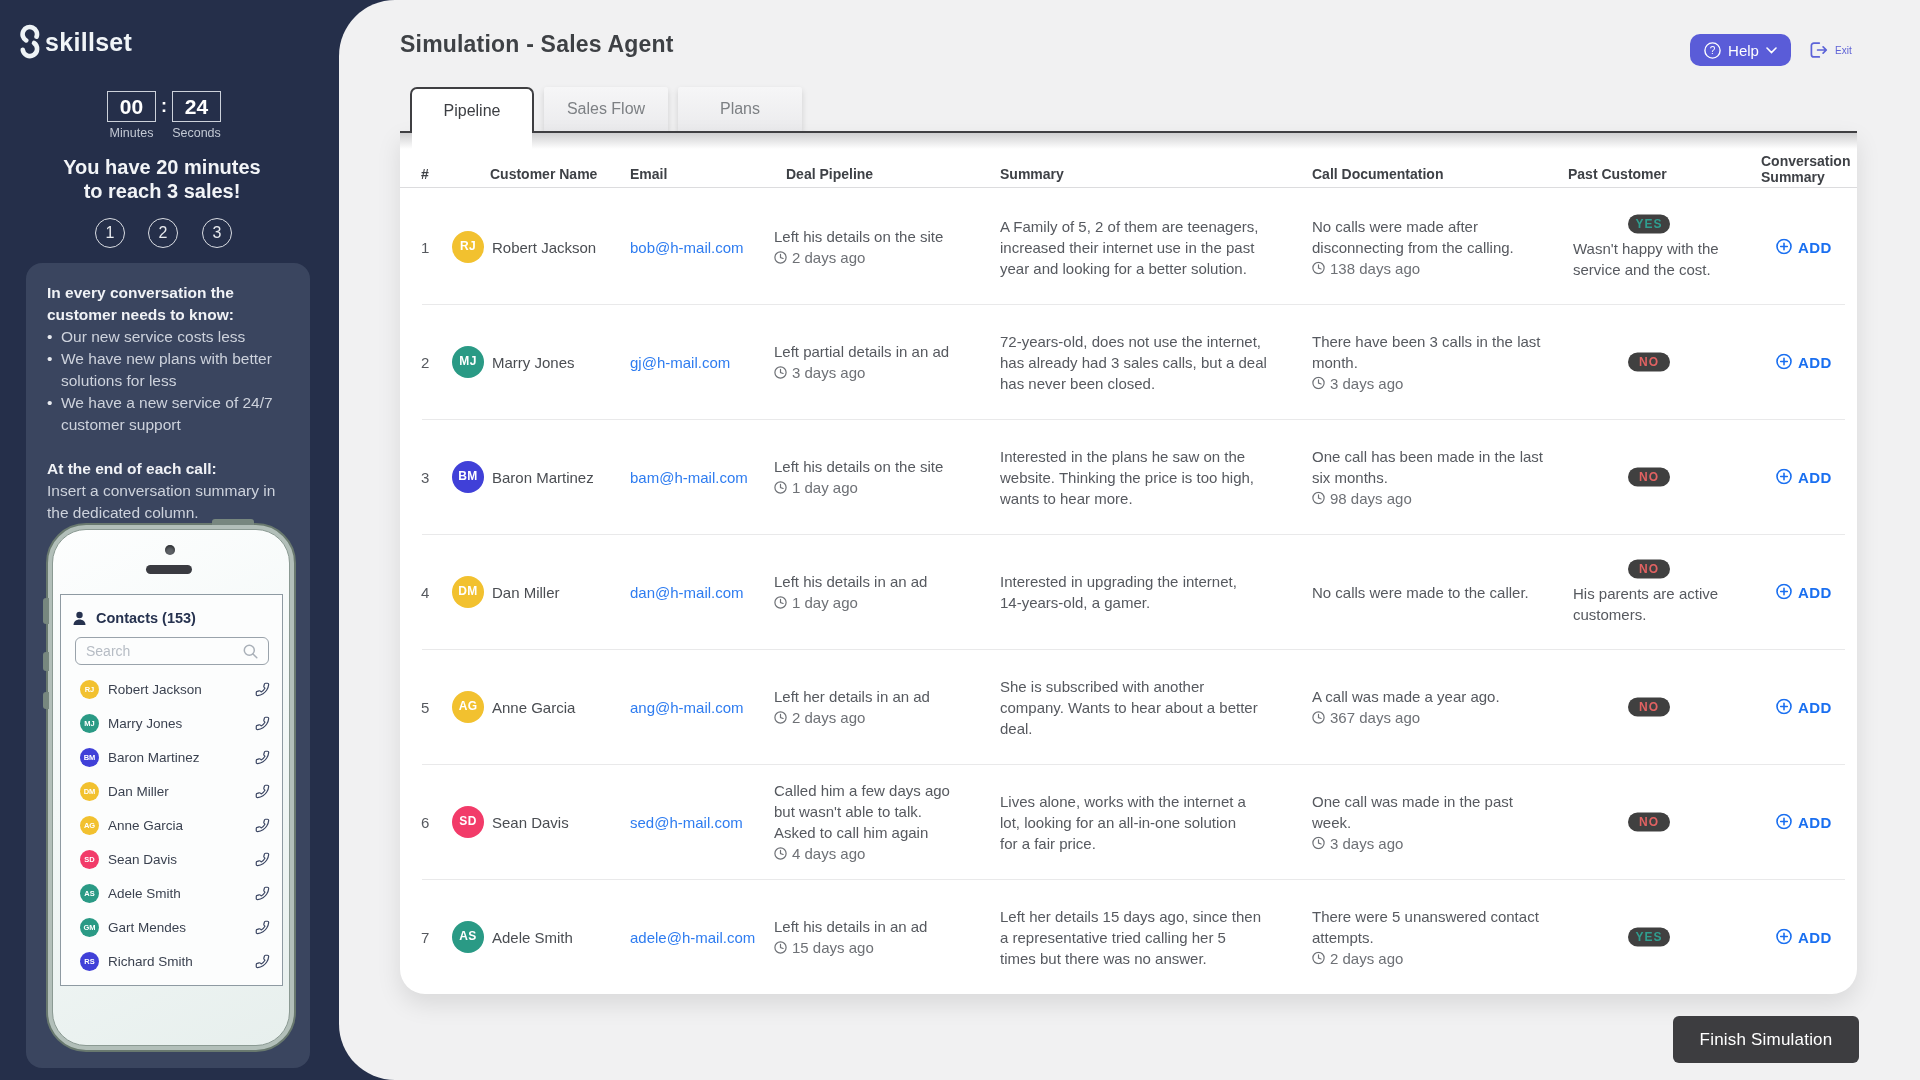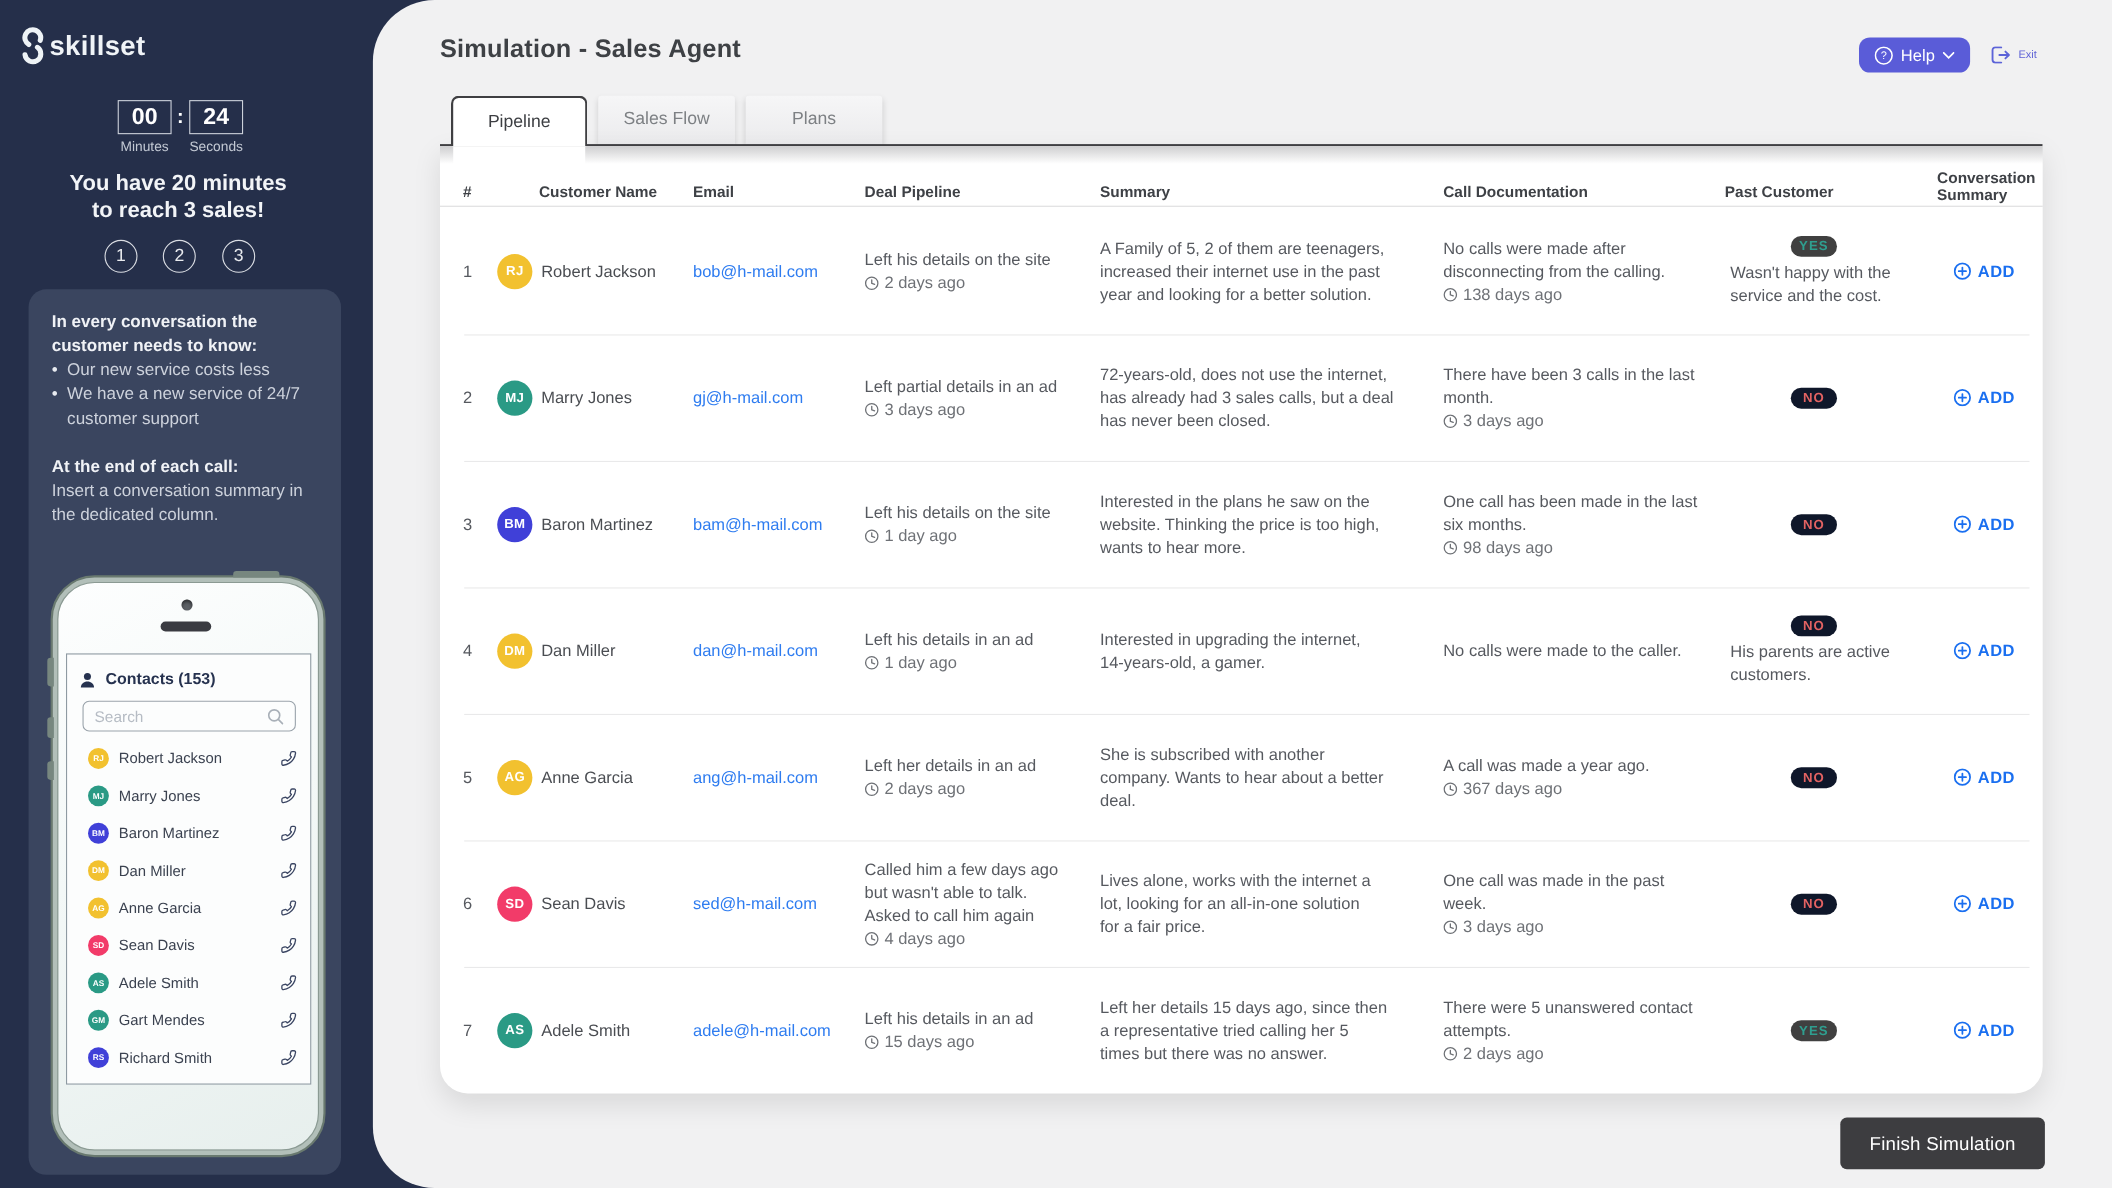--- a/index.html
+++ b/index.html
@@ -32,31 +32,31 @@
 #hline { left:400px; top:187px; width:1457px; height:1px; background:#dcdcde; z-index:3; }
 
 
 .row { left:400px; width:1457px; height:115px; z-index:3; }
 .sep { left:422px; width:1423px; height:1px; background:#e9e9ea; z-index:3; }
 .cell { position:absolute; top:50%; transform:translateY(-50%); font-size:15px; color:#56595f; line-height:21px; }
 .cnum { left:21px; }
 .cav { left:52px; width:32px; height:32px; border-radius:50%; color:#fff; font-size:12px; font-weight:700; display:flex; align-items:center; justify-content:center; letter-spacing:0.3px; }
 .cname { left:92px; color:#4a4d52; }
 .cemail { left:230px; color:#2e7cf0; }
-.cdeal { left:386px; width:190px; }
+.cdeal { left:374px; width:190px; }
 .csum  { left:600px; width:272px; }
 .cdoc  { left:912px; width:240px; }
 .cpast { left:1168px; width:162px; }
 .cpast .ptx { padding-left:5px; }
 .pillrow.pb { margin-bottom:4px; }
 .cadd  { left:1376px; color:#1a6ff0; font-weight:700; font-size:15px; display:flex; align-items:center; gap:6px; letter-spacing:0.4px; }
 .ago { color:#6e7176; display:flex; align-items:center; gap:5px; }
 .pill { width:42px; height:19px; border-radius:10px; font-size:12px; font-weight:700; letter-spacing:1px; display:flex; align-items:center; justify-content:center; margin:0 auto; }
 .yes { background:#404040; color:#2f9e8f; }
-.no  { background:#0f172a; color:#e26262; }
+.no  { background:#404040; color:#e26262; }
 .pillrow { display:flex; justify-content:center; }
 
 
 #finish { left:1673px; top:1016px; width:186px; height:47px; background:#3d3d40; border-radius:6px; color:#fff; font-size:17px; font-weight:500; display:flex; align-items:center; justify-content:center; z-index:3; letter-spacing:0.2px; }
 
 
 #logo { left:20px; top:22px; display:flex; align-items:center; gap:5px; }
 #logotext { color:#f0f4f7; font-size:25px; font-weight:600; letter-spacing:0.3px; }
 .tbox { top:91px; width:49px; height:31px; border:1px solid #ccd1da; display:flex; align-items:center; justify-content:center; color:#fff; font-size:21px; font-weight:700; }
 #tmin { left:107px; }
@@ -417,20 +417,21 @@
 <div class="abs tlabel" style="left:107px">Minutes</div>
 <div class="abs tlabel" style="left:172px">Seconds</div>
 <div class="abs" id="heading">You have 20 minutes<br>to reach 3 sales!</div>
 <div class="abs numc" style="left:95px">1</div>
 <div class="abs numc" style="left:148px">2</div>
 <div class="abs numc" style="left:202px">3</div>
 <div class="abs" id="scard"></div>
 <div class="abs" id="scardtext"><b>In every conversation the customer needs to know:</b>
 <ul>
       <li>Our new service costs less</li>
+      <li>We have new plans with better solutions for less</li>
       <li>We have a new service of 24/7 customer support</li>
     </ul>
 <div style="height:22px"></div>
 <b>At the end of each call:</b>
 <div>Insert a conversation summary in the dedicated column.</div></div>
 <div class="abs" id="phone">
     <div class="abs" id="topbtn"></div>
     <div class="abs sidebtn" style="top:73px; height:26px"></div>
     <div class="abs sidebtn" style="top:127px; height:19px"></div>
     <div class="abs sidebtn" style="top:167px; height:17px"></div>

